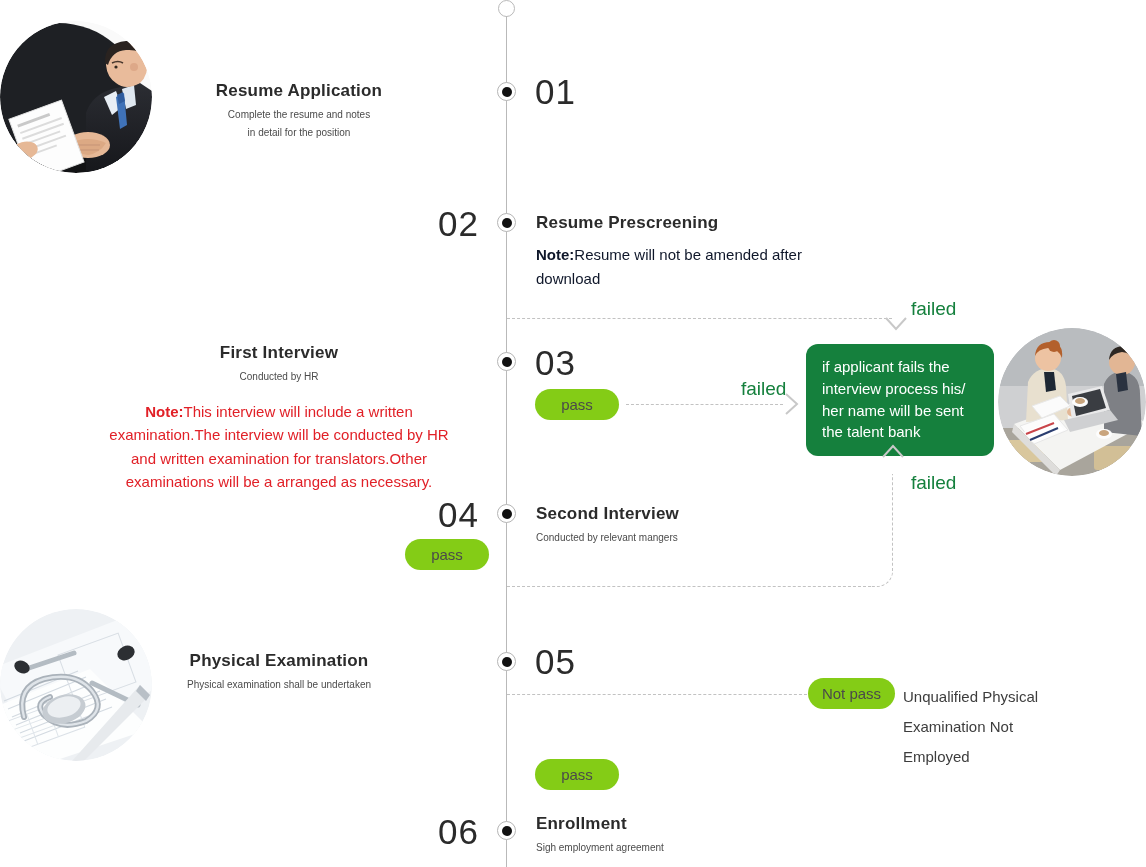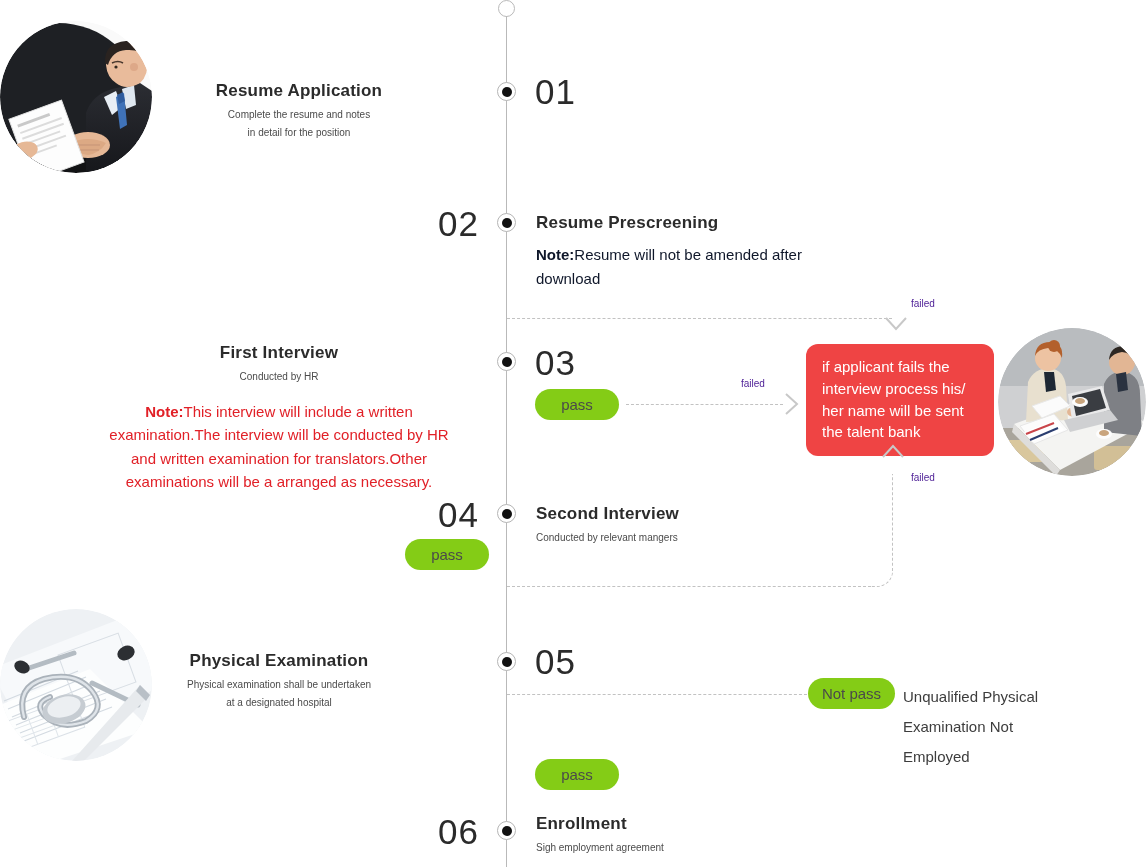--- a/index.html
+++ b/index.html
@@ -69,27 +69,27 @@
     position: absolute; height: 0; border-top: 1px dashed #c2c2c2;
   }
   .elbow {
     position: absolute;
     border-right: 1px dashed #c2c2c2;
     border-bottom: 1px dashed #c2c2c2;
     border-bottom-right-radius: 16px;
     border-top: none; border-left: none;
   }
   .branch-label {
-    position: absolute; font-size: 10px; color: #4c1d95; white-space: nowrap;
+    position: absolute; font-size: 19px; color: #15803d; white-space: nowrap;
   }
   .chev { position: absolute; }
 
   
   .callout {
-    position: absolute; background: #ef4444; color: #ffffff;
+    position: absolute; background: #15803d; color: #ffffff;
     border-radius: 12px; font-size: 15px; line-height: 1.45;
     padding: 12px 14px 13px 16px;
   }
 
   
   .plaintext {
     position: absolute; font-size: 15px; color: #3d3d3d; line-height: 2.0;
   }
 
   
@@ -321,21 +321,20 @@
   <div class="branch-label" style="left:911px; top:472px;">failed</div>
   <svg class="chev" style="left:881px; top:444px;" width="24" height="16" viewBox="0 0 24 16">
     <path d="M2 13 L12 2 L22 13" stroke="#c8c8c8" stroke-width="2" fill="none"></path>
   </svg>
 
   <div class="node" style="top:652px;"></div>
   <div class="stepnum" style="left:535px; top:644px;">05</div>
   <div class="block left" style="right:667px; top:651px; width:400px;">
     <div class="title">Physical Examination</div>
     <div class="desc">Physical examination shall be undertaken</div>
-    <div class="desc" style="margin-top:0;">at a designated hospital</div>
   </div>
 
   <div class="dash-h" style="left:507px; top:694px; width:305px;"></div>
   <div class="pill" style="left:808px; top:678px; width:87px;">Not pass</div>
   <div class="plaintext" style="left:903px; top:682px; width:180px;">
     <div>Unqualified Physical</div>
     <div>Examination Not</div>
     <div>Employed</div>
   </div>
 

